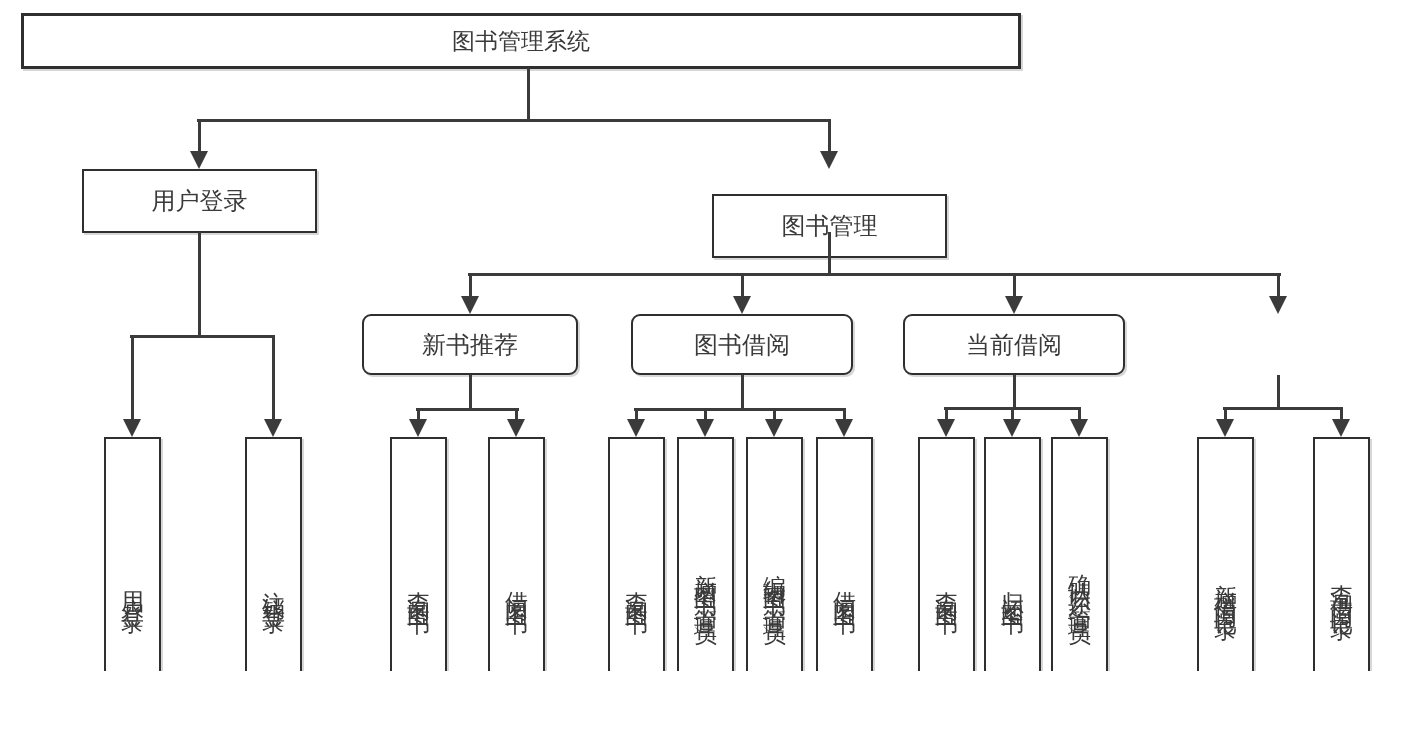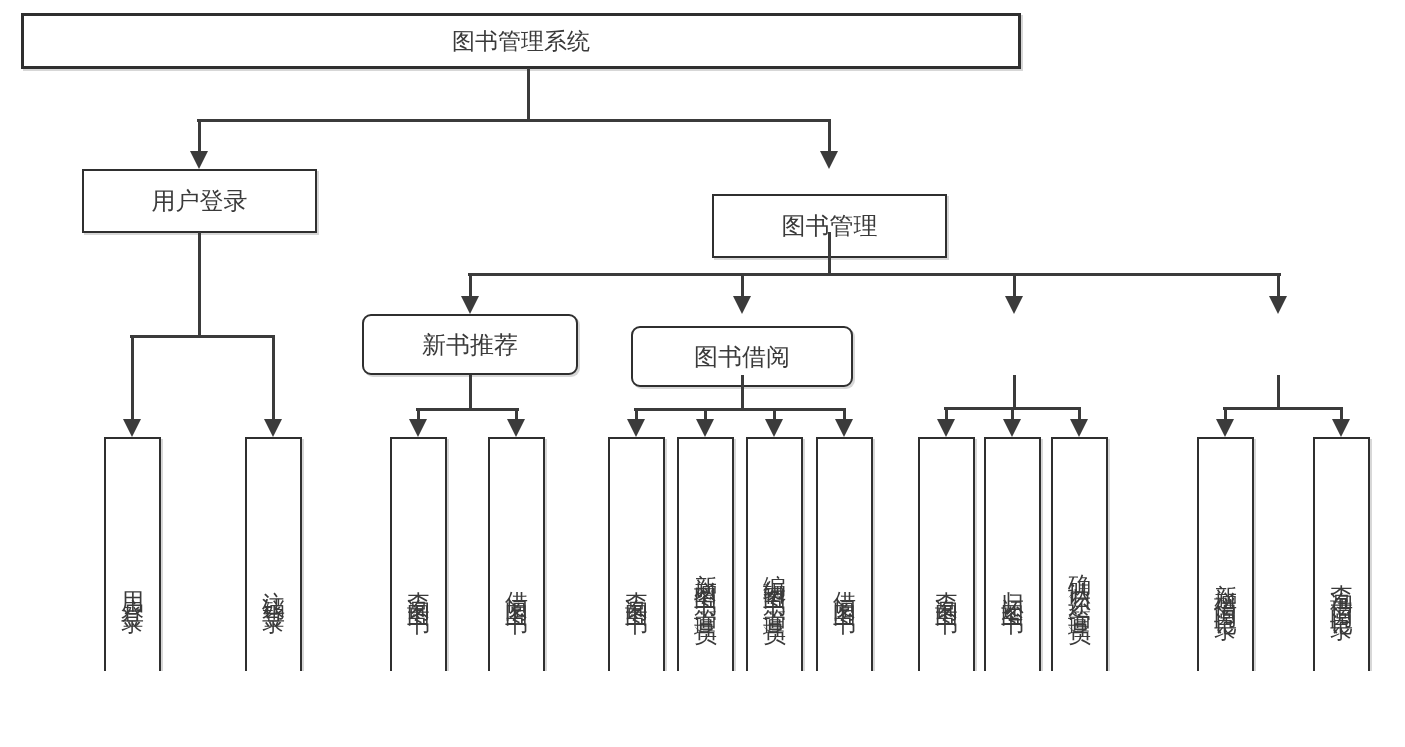--- a/index.html
+++ b/index.html
@@ -65,22 +65,25 @@
   <div class="box lvl2" style="left:82px; top:169px; width:235px; height:64px;">
     <span>用户登录</span>
   </div>
   <div class="box lvl2" style="left:712px; top:169px; width:235px; height:64px;margin-top:25px;">
     <span>图书管理</span>
   </div>
 
   <div class="box lvl3" style="left:362px; top:314px; width:216px; height:61px;">
     <span>新书推荐</span>
   </div>
-  <div class="box lvl3" style="left:631px; top:326px; width:222px; height:61px;">
+  <div class="box lvl3" style="left:631px; top:314px; width:222px; height:61px;">
     <span>图书借阅</span>
+  </div>
+  <div class="box lvl3" style="left:903px; top:314px; width:222px; height:61px;">
+    <span>当前借阅</span>
   </div>
 
   <div class="box leaf" style="left:104px; top:437px; width:57px; height:300px;">
     <span class="vtext">用户登录</span>
   </div>
   <div class="box leaf" style="left:245px; top:437px; width:57px; height:300px;">
     <span class="vtext">注销登录</span>
   </div>
   <div class="box leaf" style="left:390px; top:437px; width:57px; height:300px;">
     <span class="vtext">查询图书</span>

